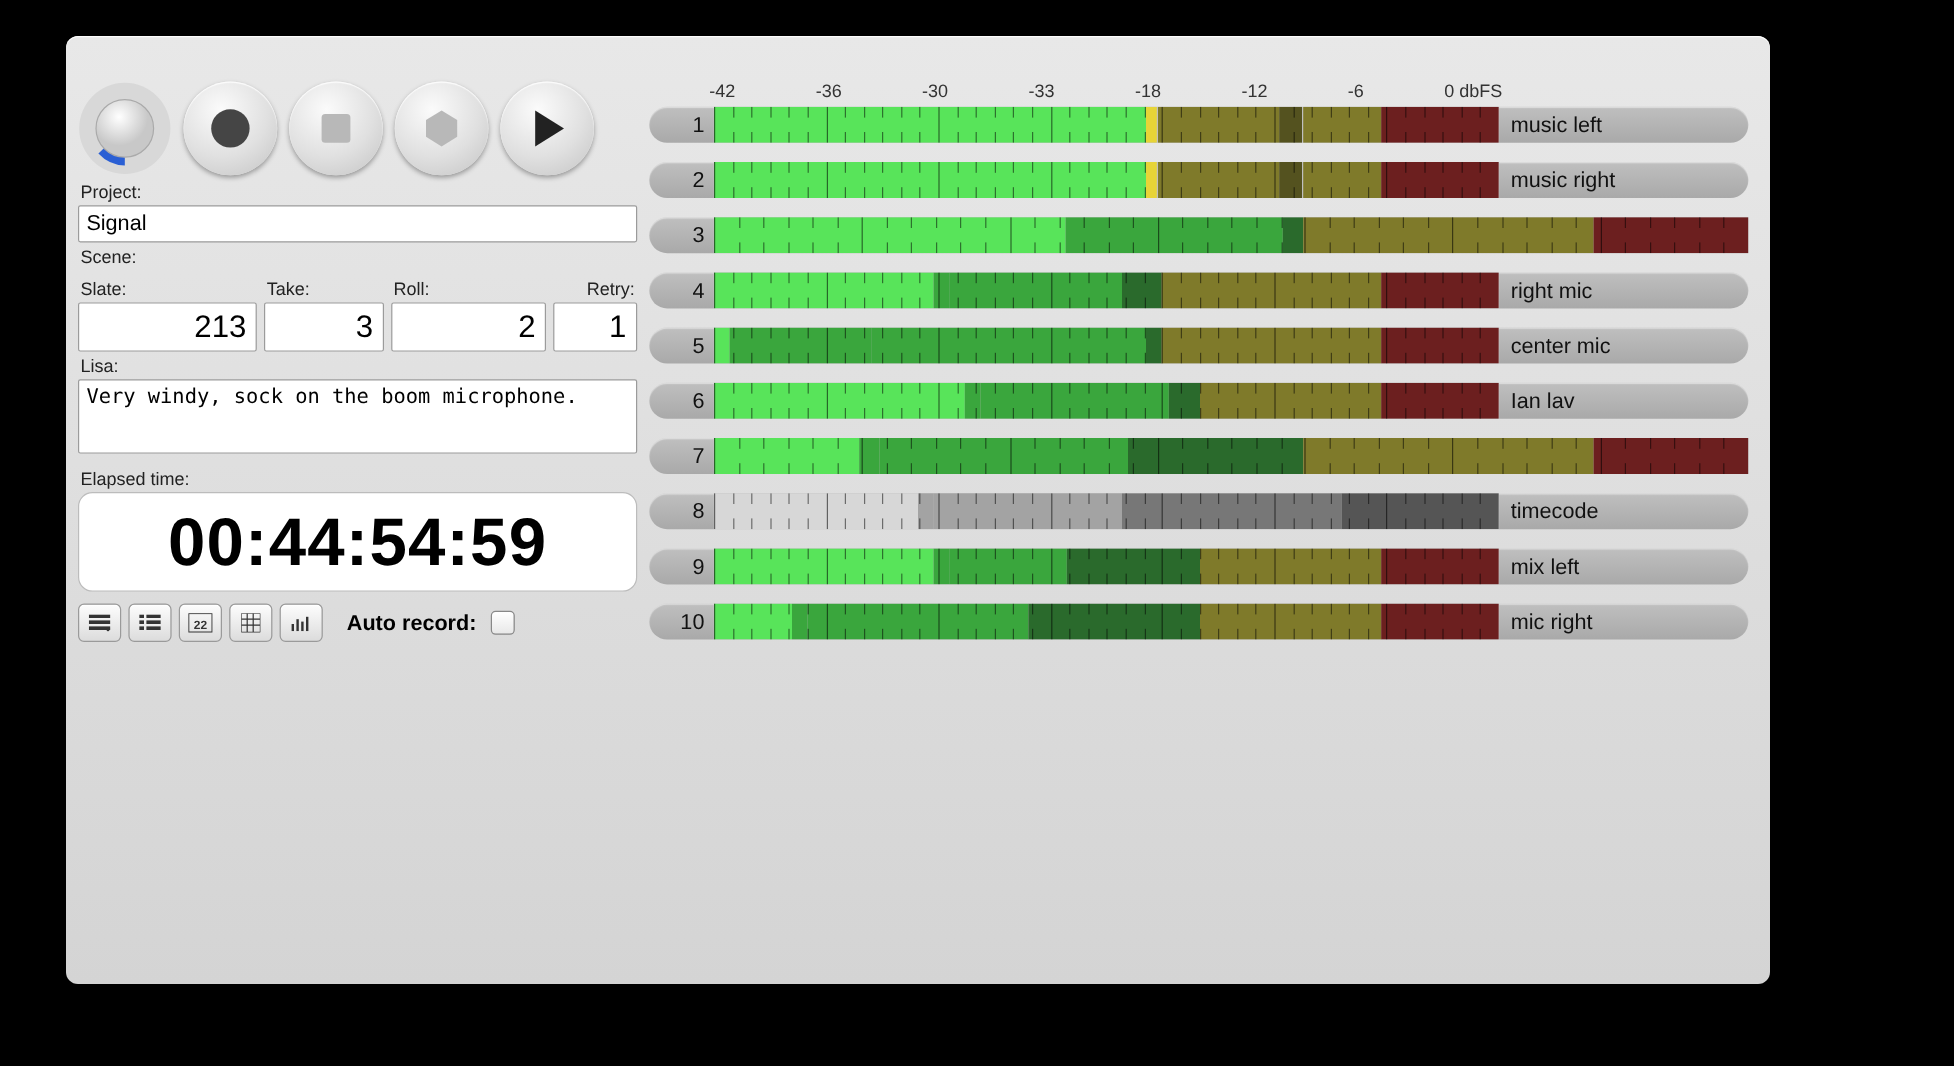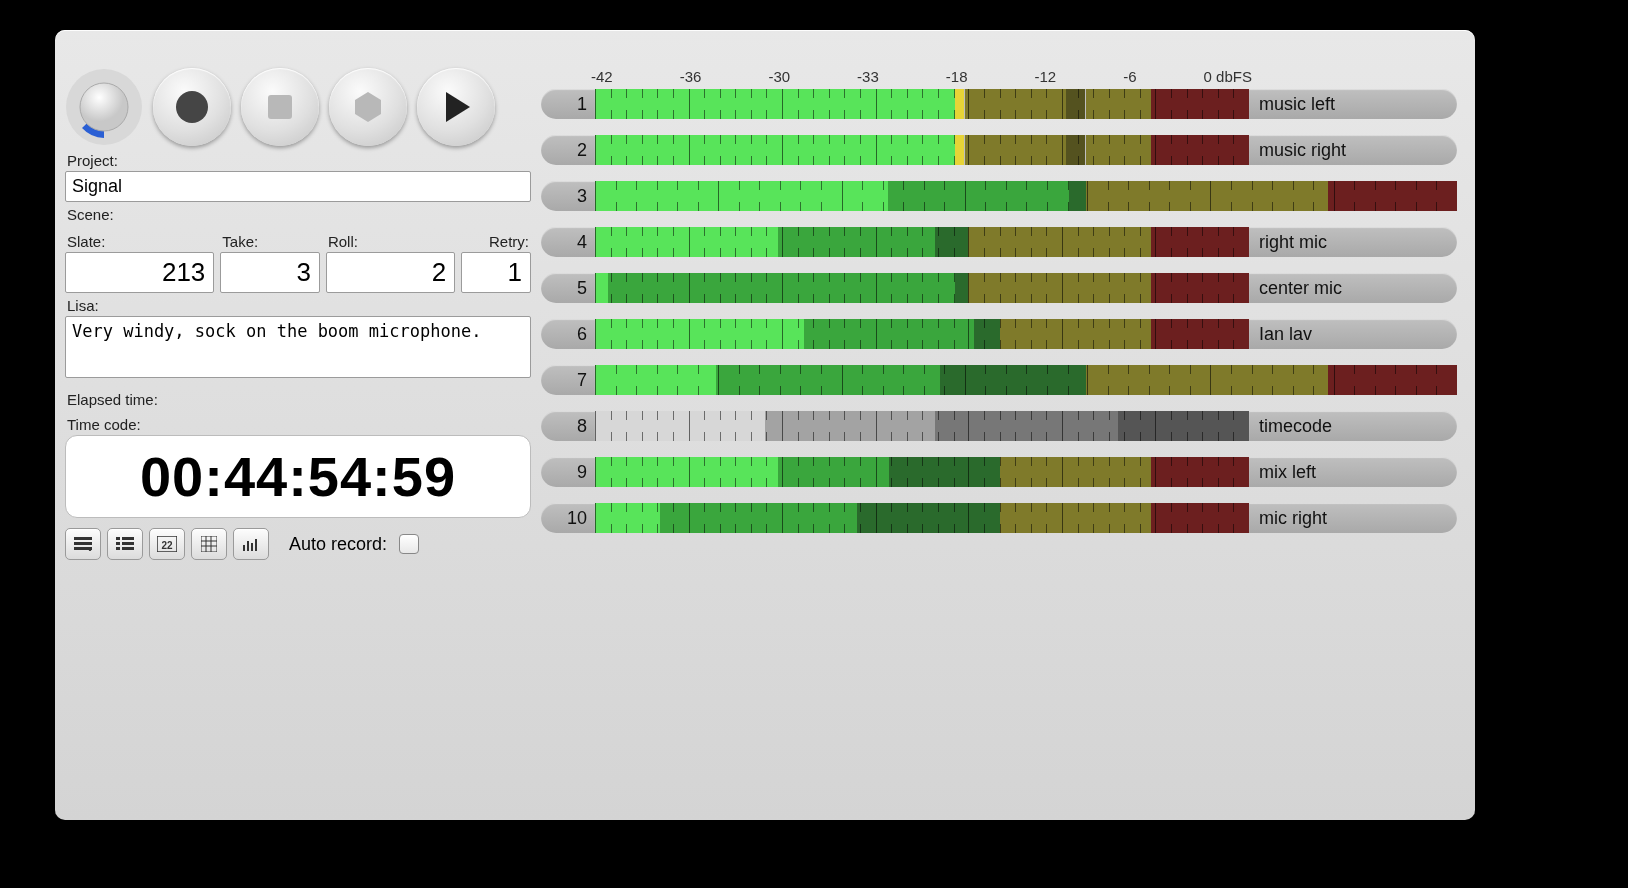--- a/index.html
+++ b/index.html
@@ -35,21 +35,21 @@
     background:linear-gradient(#fff,#e4e4e4);display:flex;align-items:center;justify-content:center;}
   .row4{display:flex;gap:6px;}
   .row4 > div{display:flex;flex-direction:column;}
   .num{font-size:26px;text-align:right;padding:4px 8px;}
   .note{height:62px;resize:none;font-size:17px;}
   .bigtime{background:#fff;border:1px solid #bcbcbc;border-radius:12px;font-size:56px;font-weight:700;text-align:center;padding:8px 6px;letter-spacing:1px;font-family:Arial,Helvetica,sans-serif;}
   .toolbar{display:flex;gap:6px;align-items:center;margin-top:10px;}
   .tool{width:34px;height:30px;border:1px solid #9a9a9a;border-radius:5px;
     background:linear-gradient(#fdfdfd,#dcdcdc);display:flex;align-items:center;justify-content:center;cursor:pointer;
     box-shadow:inset 0 1px 0 rgba(255,255,255,.9);}
-  .auto{font-size:18px;margin-left:14px;}
+  .auto{font-size:18px;margin-left:14px;font-weight:bold;}
   .chk{width:18px;height:18px;border:1px solid #888;border-radius:4px;background:linear-gradient(#fff,#e8e8e8);display:inline-block;vertical-align:middle;margin-left:6px;cursor:pointer;}
   
   .scale{display:flex;justify-content:space-between;font-size:15px;color:#333;margin:0 205px 2px 50px;}
   .meters{display:flex;flex-direction:column;gap:16px;margin-top:4px;}
   .meter-row{display:flex;align-items:stretch;height:30px;}
   .ch-cap{width:46px;background:linear-gradient(#bfbfbf,#a9a9a9);border-top-left-radius:15px;border-bottom-left-radius:15px;
     display:flex;align-items:center;justify-content:flex-end;padding-right:8px;font-size:18px;color:#111;box-shadow:inset 0 1px 1px rgba(255,255,255,.5);}
   .bar{flex:1;position:relative;background:#bfbfbf;overflow:hidden;}
   .bar .ticks{position:absolute;inset:0;pointer-events:none;}
   .bar .ticks span{position:absolute;top:0;bottom:0;width:1px;background:rgba(0,0,0,.55);}
@@ -123,21 +123,20 @@
             <div class="lbl" style="text-align:right">Retry:</div>
             <input class="num" value="1" style="">
           </div>
         </div>
 
         <div class="lbl">Lisa:</div>
         <textarea class="input note" style="">Very windy, sock on the boom microphone.</textarea>
 
         <div class="lbl" style="margin-top:10px">Elapsed time:</div>
 
-        <div class="lbl" style="margin-top:8px">Time code:</div>
         <div class="bigtime">00:44:54:59</div>
 
         <div class="toolbar">
           <div class="tool">
               <svg width="18" height="14">
                 <rect width="18" height="3" fill="#333"></rect>
                 <rect y="5" width="18" height="3" fill="#333"></rect>
                 <rect y="10" width="18" height="3" fill="#333"></rect>
                 <polygon points="14,12 18,12 16,15" fill="#333"></polygon>
               </svg>

